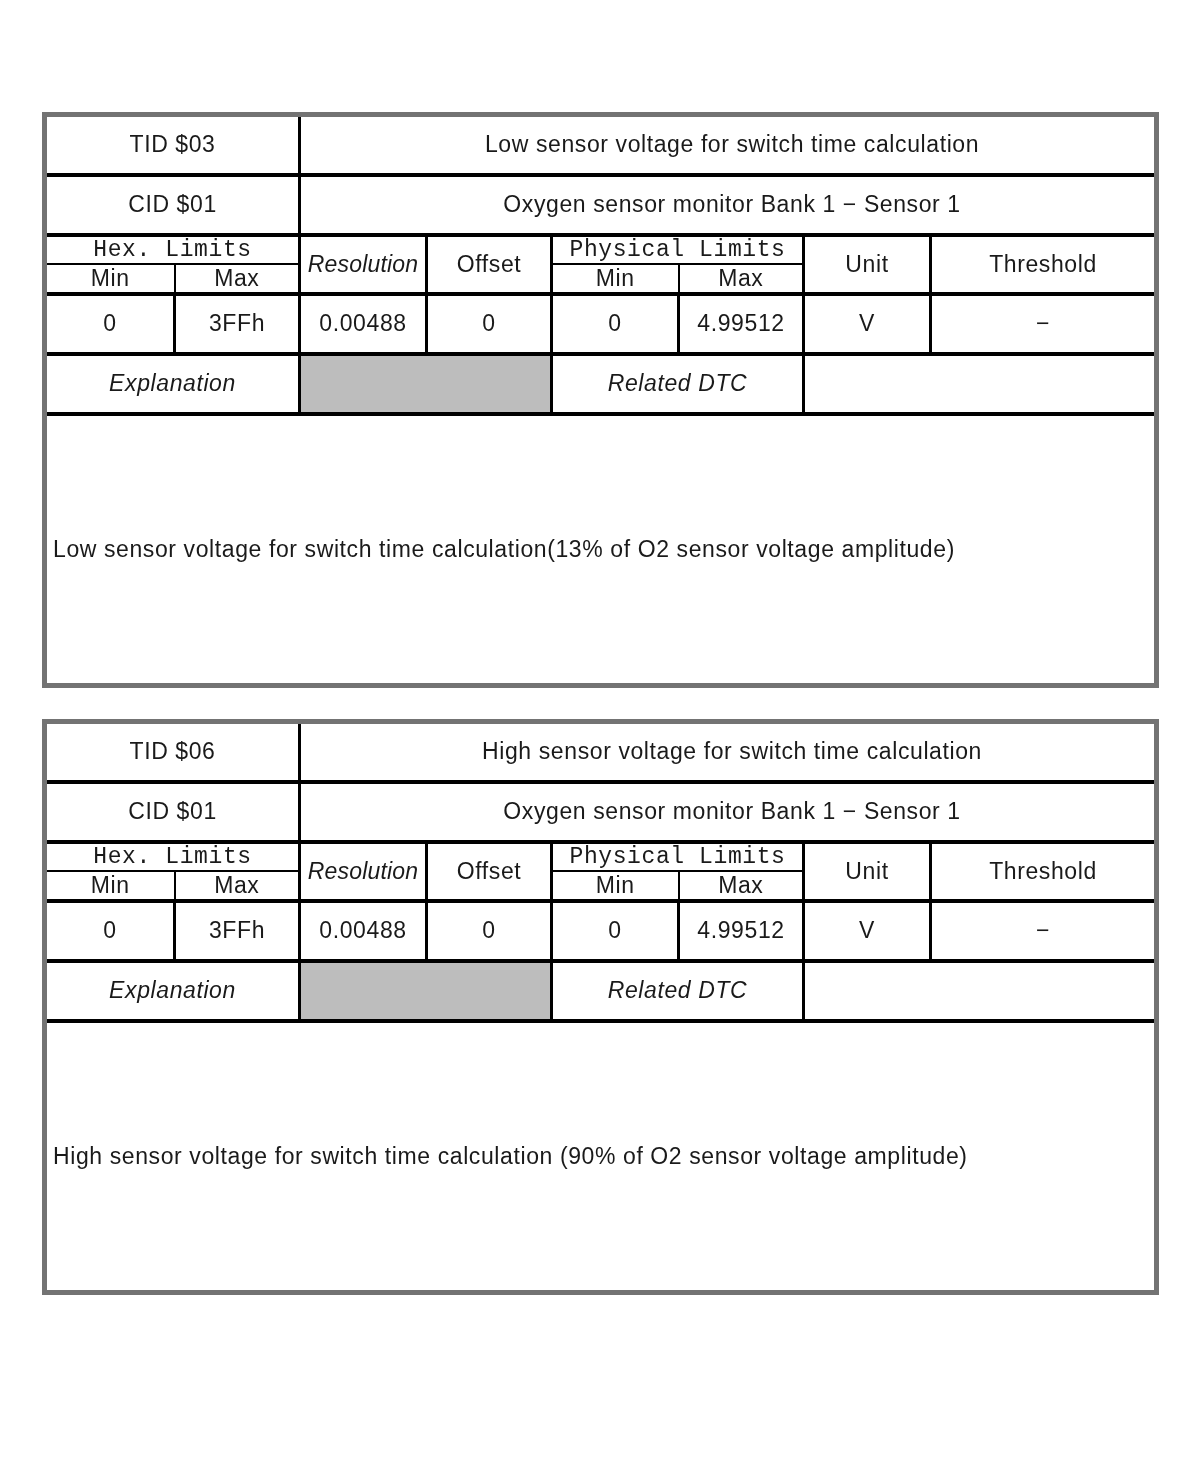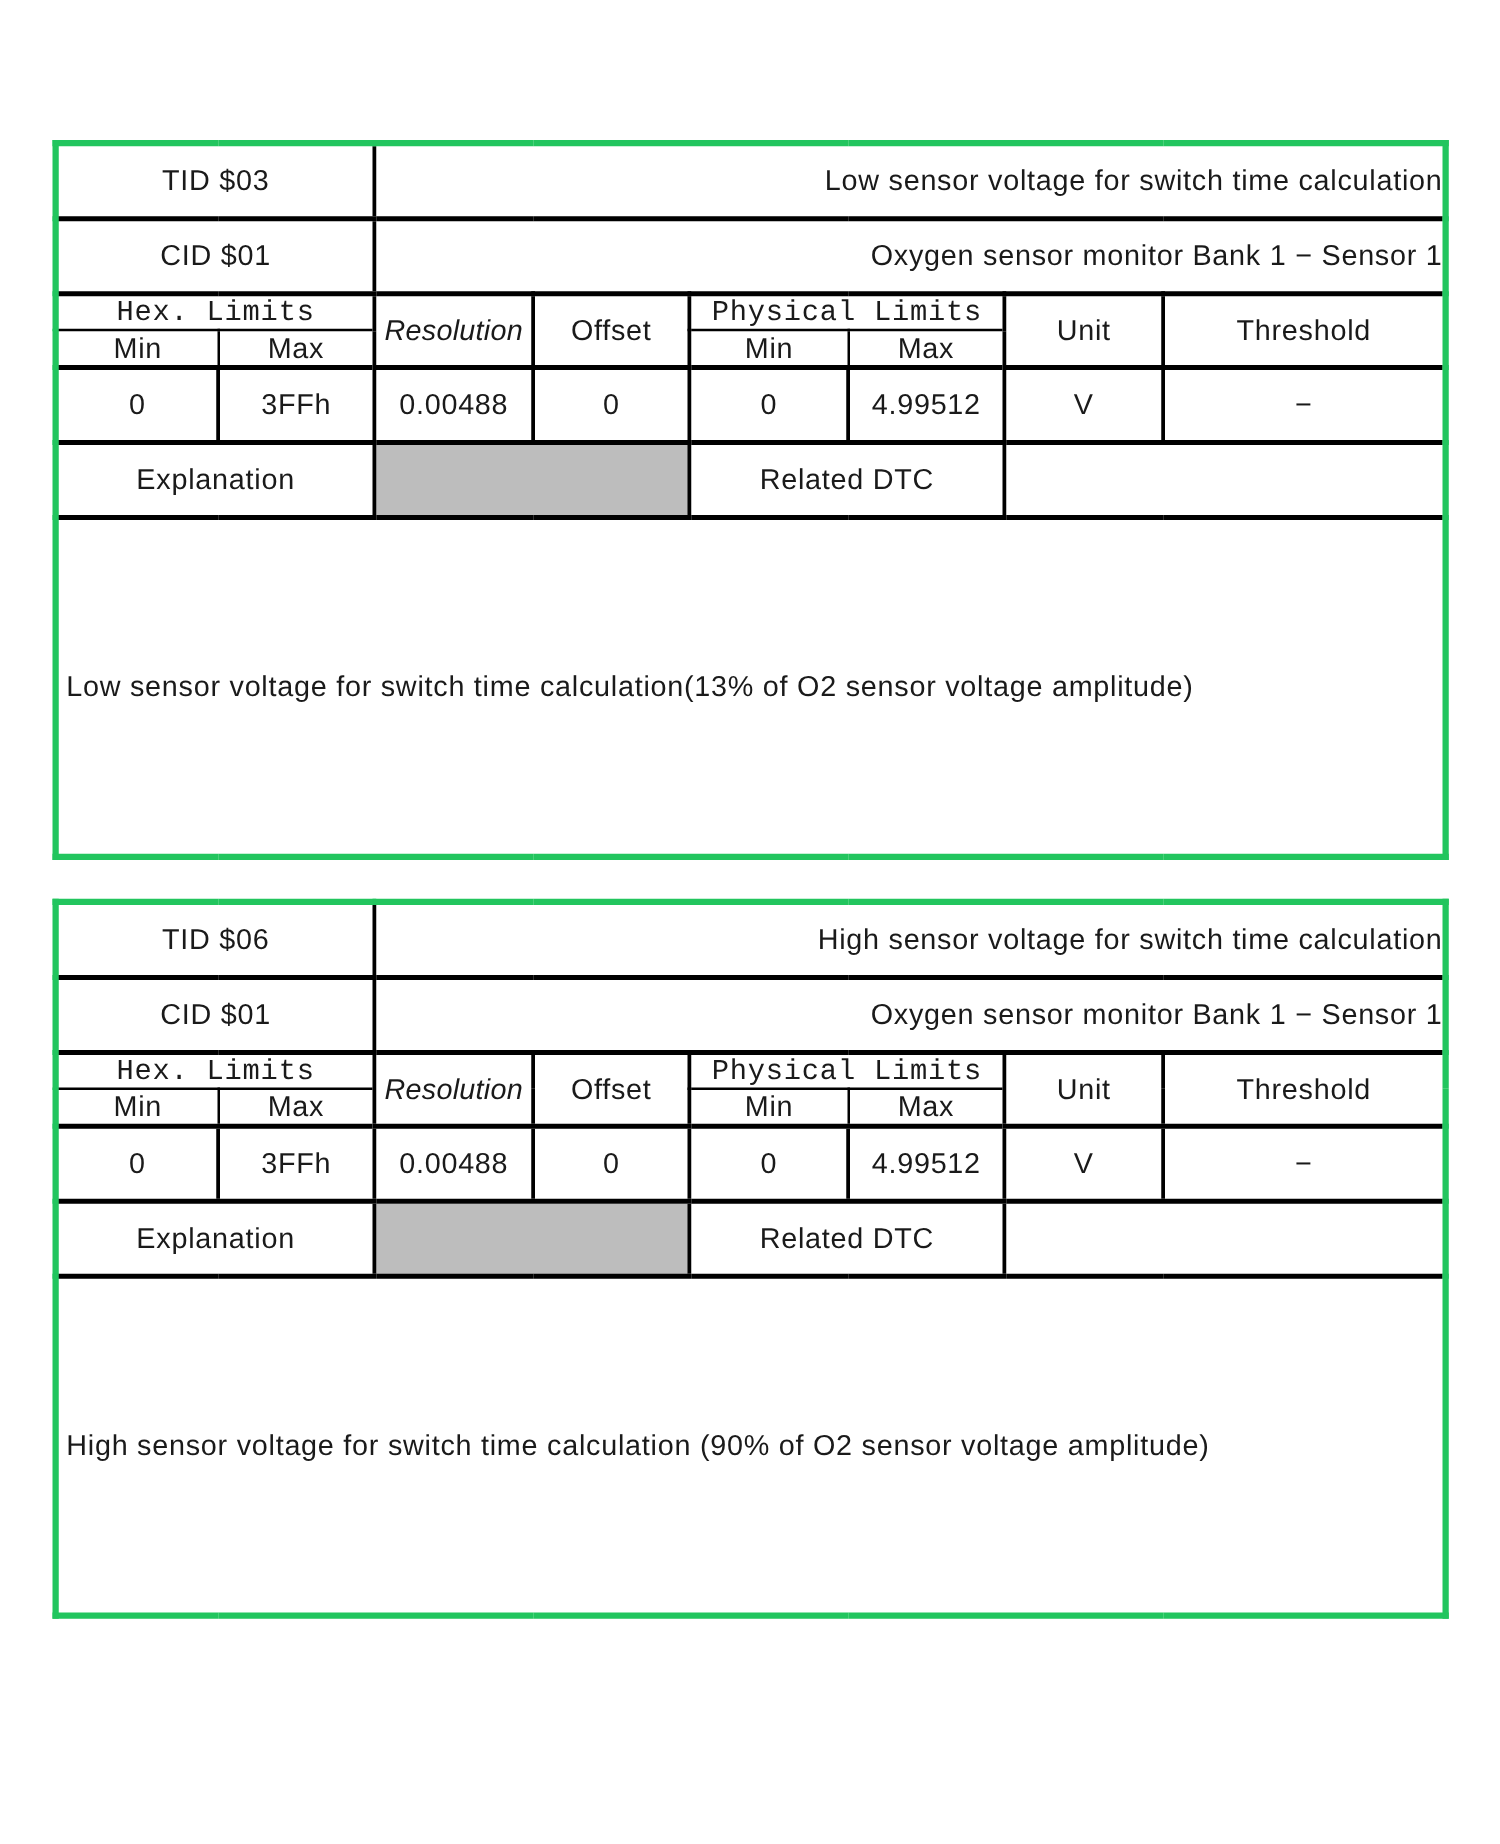--- a/index.html
+++ b/index.html
@@ -14,59 +14,59 @@
     background: #ffffff;
     font-family: "Liberation Sans", sans-serif;
     color: #1a1a1a;
     overflow: hidden;
   }
   table.spec {
     border-collapse: collapse;
     table-layout: fixed;
     width: 1112px;
     margin-left: 42px;
-    border: 5px solid #22c55e;
+    border: 5px solid #737373;
     font-size: 23px;
     letter-spacing: 0.6px;
   }
   table.spec:first-of-type { margin-top: 112px; }
   table.spec + table.spec { margin-top: 31px; }
 
   .spec td {
     border: 3px solid #000000;
     border-top-width: 4px;
     border-bottom-width: 4px;
     padding: 0;
     text-align: center;
     vertical-align: middle;
     overflow: hidden;
     white-space: nowrap;
   }
   .spec td.left {
-    text-align: right;
+    text-align: center;
     padding-left: 9px;
   }
   .spec td.thinb { border-bottom-width: 2px; font-family: Liberation Mono, monospace; }
   .spec td.thint { border-top-width: 2px; }
   .spec td.thinr { border-right-width: 2px; }
   .spec td.thinl { border-left-width: 2px; }
   .spec td.shade { background: #bdbdbd; }
   .spec td.bigtext {
     text-align: left;
     padding-left: 6px;
     white-space: normal;
   }
   .spec td.tight { letter-spacing: 0.2px; font-style: italic; }
 
   tr.row-tid  { height: 60px; }
   tr.row-cid  { height: 60px; }
   tr.row-h1   { height: 26px; }
   tr.row-h2   { height: 26px; }
   tr.row-val  { height: 60px; }
-  tr.row-exp  { height: 60px; }
+  tr.row-exp  { height: 60px; font-style: italic; }
   tr.row-text { height: 272px; }
 </style>
 </head>
 <body>
 
 <div class="page">
 
   <table class="spec">
     <colgroup>
       <col style="width:130px">

